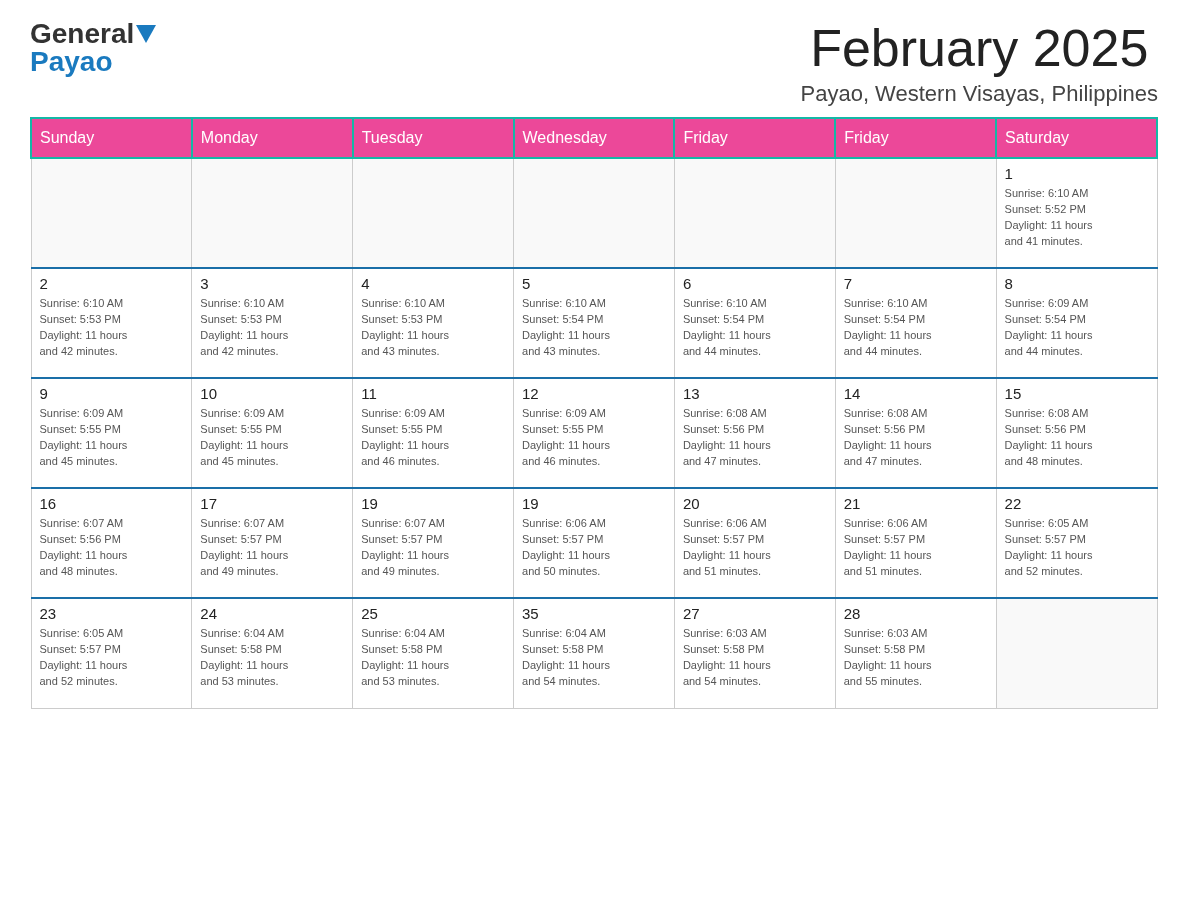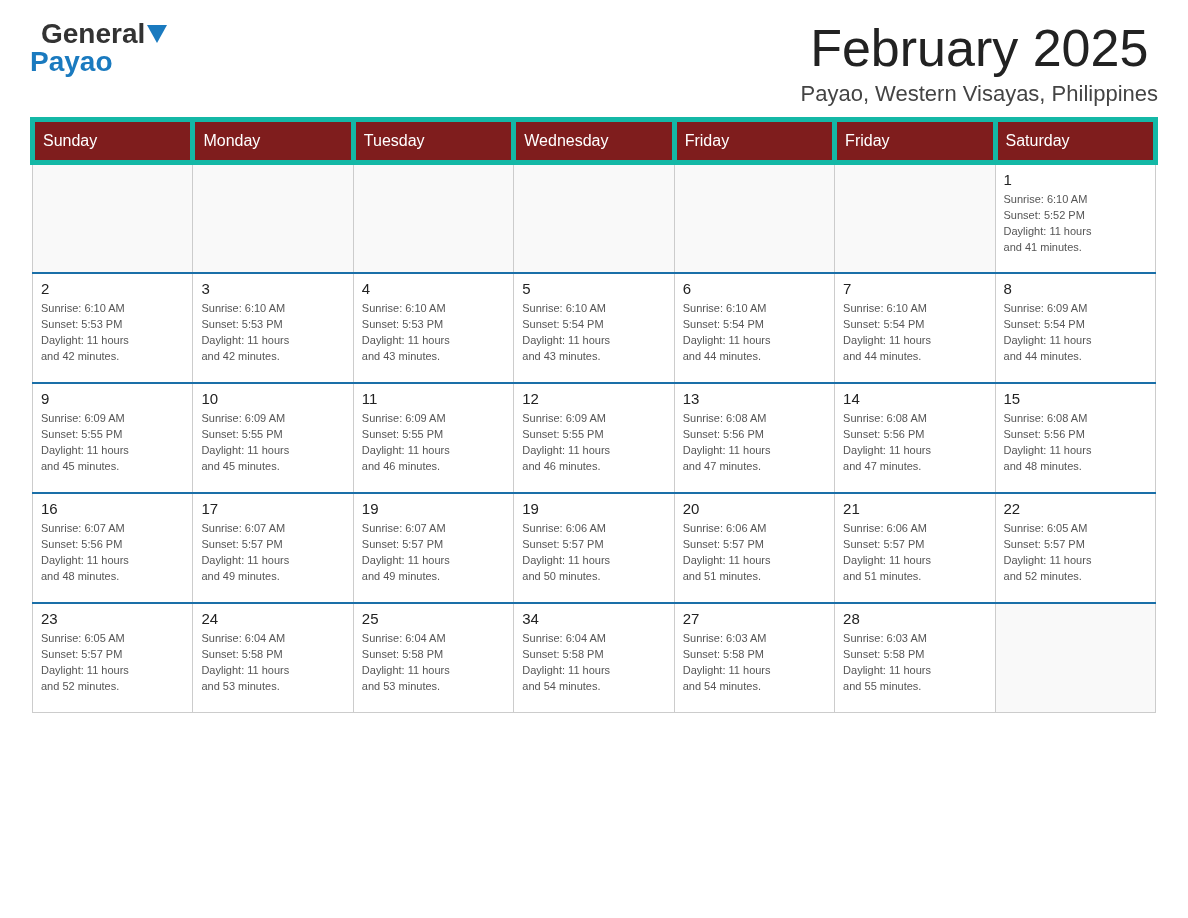--- a/index.html
+++ b/index.html
@@ -39,21 +39,20 @@
       height: 0;
       border-left: 10px solid transparent;
       border-right: 10px solid transparent;
       border-top: 18px solid #1a7abf;
       margin-left: 2px;
       vertical-align: middle;
     }
     .logo-general-row {
       display: flex;
       align-items: center;
-      margin-left: 11px;
     }
     .title-block {
       text-align: center;
     }
     .month-title {
       font-size: 52px;
       font-weight: normal;
       color: #222;
       line-height: 1.1;
     }
@@ -61,27 +60,27 @@
       font-size: 22px;
       color: #444;
       margin-top: 4px;
     }
     .calendar {
       width: 100%;
       border-collapse: collapse;
       margin-top: 8px;
     }
     .calendar thead th {
-      background-color: #7f1d1d;
+      background-color: #ec4899;
       color: #fff;
       font-size: 16px;
       font-weight: normal;
       padding: 10px 8px;
       text-align: left;
-      border: 5px solid #14b8a6;
+      border: 2px solid #14b8a6;
     }
     .calendar tbody td {
       vertical-align: top;
       border: 1px solid #ccc;
       padding: 6px 8px;
       width: 14.28%;
       height: 110px;
       font-size: 13px;
       color: #333;
     }
@@ -318,21 +317,21 @@
 and 53 minutes.</div>
         </td>
         <td>
           <span class="day-number">25</span>
           <div class="day-info" style="white-space: pre-line;">Sunrise: 6:04 AM
 Sunset: 5:58 PM
 Daylight: 11 hours
 and 53 minutes.</div>
         </td>
         <td>
-          <span class="day-number">34</span>
+          <span class="day-number">35</span>
           <div class="day-info" style="white-space: pre-line;">Sunrise: 6:04 AM
 Sunset: 5:58 PM
 Daylight: 11 hours
 and 54 minutes.</div>
         </td>
         <td>
           <span class="day-number">27</span>
           <div class="day-info" style="white-space: pre-line;">Sunrise: 6:03 AM
 Sunset: 5:58 PM
 Daylight: 11 hours

